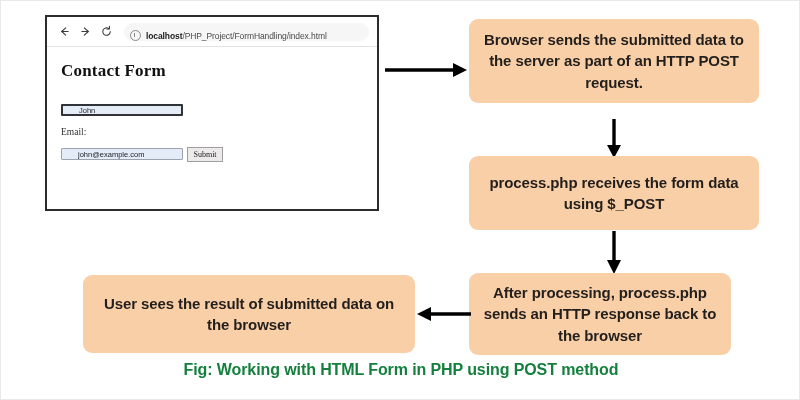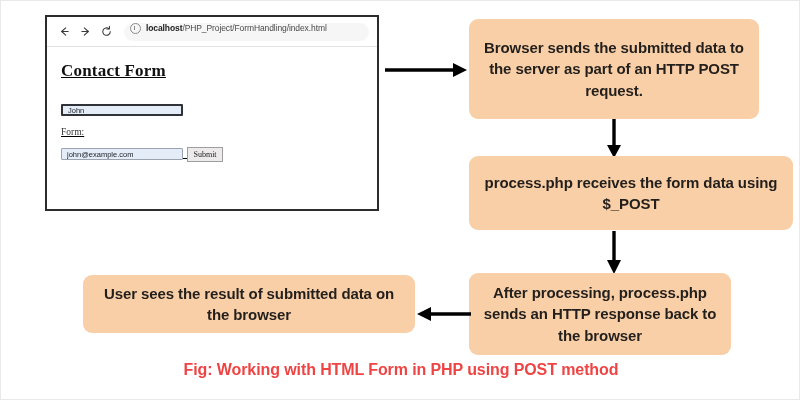--- a/index.html
+++ b/index.html
@@ -58,21 +58,21 @@
     margin-right: 3px;
   }
   .nav-btn svg { display: block; }
   .url-pill {
     flex: 1;
     height: 18px;
     margin-left: 6px;
     border-radius: 9px;
     background: #f6f6f6;
     display: flex;
-    align-items: flex-start;
+    align-items: flex-end;
     padding: 0 6px;
     box-sizing: border-box;
     overflow: hidden;
   }
   .info-icon {
     width: 9px;
     height: 9px;
     border: 1px solid #8a8a8a;
     border-radius: 50%;
     margin-right: 5px;
@@ -90,21 +90,20 @@
     font-family: "Liberation Sans", sans-serif;
     font-size: 8.5px;
     color: #4a4a4a;
     white-space: nowrap;
     letter-spacing: -0.1px;
   }
   .url-text .host { color: #222; font-weight: bold; }
 
   .page-body {
     padding: 10px 14px 0 14px;
-    text-decoration: underline;
   }
   .form-title {
     font-family: "Liberation Serif", serif;
     font-weight: bold;
     font-size: 17px;
     color: #111;
     margin: 4px 0 14px 0;
     letter-spacing: 0.2px;
   }
   .field-label {
@@ -115,21 +114,21 @@
   }
   .field-input {
     width: 122px;
     height: 12px;
     background: #e4ecf7;
     border: 1px solid #9aa3ae;
     box-sizing: border-box;
     font-family: "Liberation Sans", sans-serif;
     font-size: 7.5px;
     color: #20242a;
-    padding: 0 5px;
+    padding: 0 16px;
     line-height: 11px;
     margin-bottom: 11px;
     border-radius: 1px;
     outline: none;
     margin-top: 9px;
   }
   .field-input.focused {
     border: 2px solid #2f3337;
     line-height: 9px;
   }
@@ -162,37 +161,37 @@
     justify-content: center;
     text-align: center;
     color: #231f1c;
     font-weight: bold;
     font-size: 15px;
     line-height: 1.42;
     padding: 6px 10px;
     box-sizing: border-box;
     letter-spacing: -0.1px;
   }
-  #box-browser-sends { left: 468px; top: 18px;  width: 290px; height: 100px; }
-  #box-process-php   { left: 468px; top: 155px; width: 324px; height: 74px;  }
+  #box-browser-sends { left: 468px; top: 18px;  width: 290px; height: 84px; }
+  #box-process-php   { left: 468px; top: 155px; width: 290px; height: 74px;  }
   #box-after-proc    { left: 468px; top: 272px; width: 262px; height: 82px;  }
-  #box-user-sees     { left: 82px;  top: 274px; width: 332px; height: 58px;  }
+  #box-user-sees     { left: 82px;  top: 274px; width: 332px; height: 78px;  }
 
   
   .arrow { position: absolute; }
 
   .caption {
     position: absolute;
     left: 0;
     top: 360px;
     width: 800px;
     text-align: center;
     font-weight: bold;
     font-size: 16px;
-    color: #ef4444;
+    color: #15803d;
     letter-spacing: -0.1px;
   }
 </style>
 </head>
 <body>
 
 <div id="canvas">
 
   <div class="browser-mock">
 
@@ -222,21 +221,21 @@
           <span class="host">localhost</span><span>/PHP_Project/FormHandling/index.html</span>
         </span>
       </div>
     </div>
 
     <div class="page-body">
       <div class="form-title">Contact Form</div>
 
       <input class="field-input focused" type="text" value="John" style="">
 
-      <div class="field-label">Form:</div>
+      <div class="field-label">Email:</div>
       <input class="field-input" type="text" value="john@example.com" style="">
 
       <button class="submit-btn">Submit</button>
     </div>
 
     <span class="hand-cursor">
       <svg width="20" height="22" viewBox="0 0 20 22" aria-hidden="true">
         <path d="M7 3.2 C7 2.1 8.7 2.1 8.7 3.2 L8.7 9.6 L9.6 9.6 L9.6 5.4 C9.6 4.4 11.2 4.4 11.2 5.4 L11.2 9.9 L12.1 9.9 L12.1 6.4 C12.1 5.4 13.7 5.4 13.7 6.4 L13.7 10.2 L14.6 10.2 L14.6 8 C14.6 7 16.2 7 16.2 8 L16.2 14.2 C16.2 18 14.2 20.3 11.2 20.3 C8.3 20.3 6.4 18.7 5.6 16.3 L4 12.2 C3.6 11.2 5 10.4 5.6 11.4 L7 13.6 Z" fill="#f3d3b3" stroke="#7d5a3a" stroke-width="0.8" stroke-linejoin="round"></path>
       </svg>
     </span>

